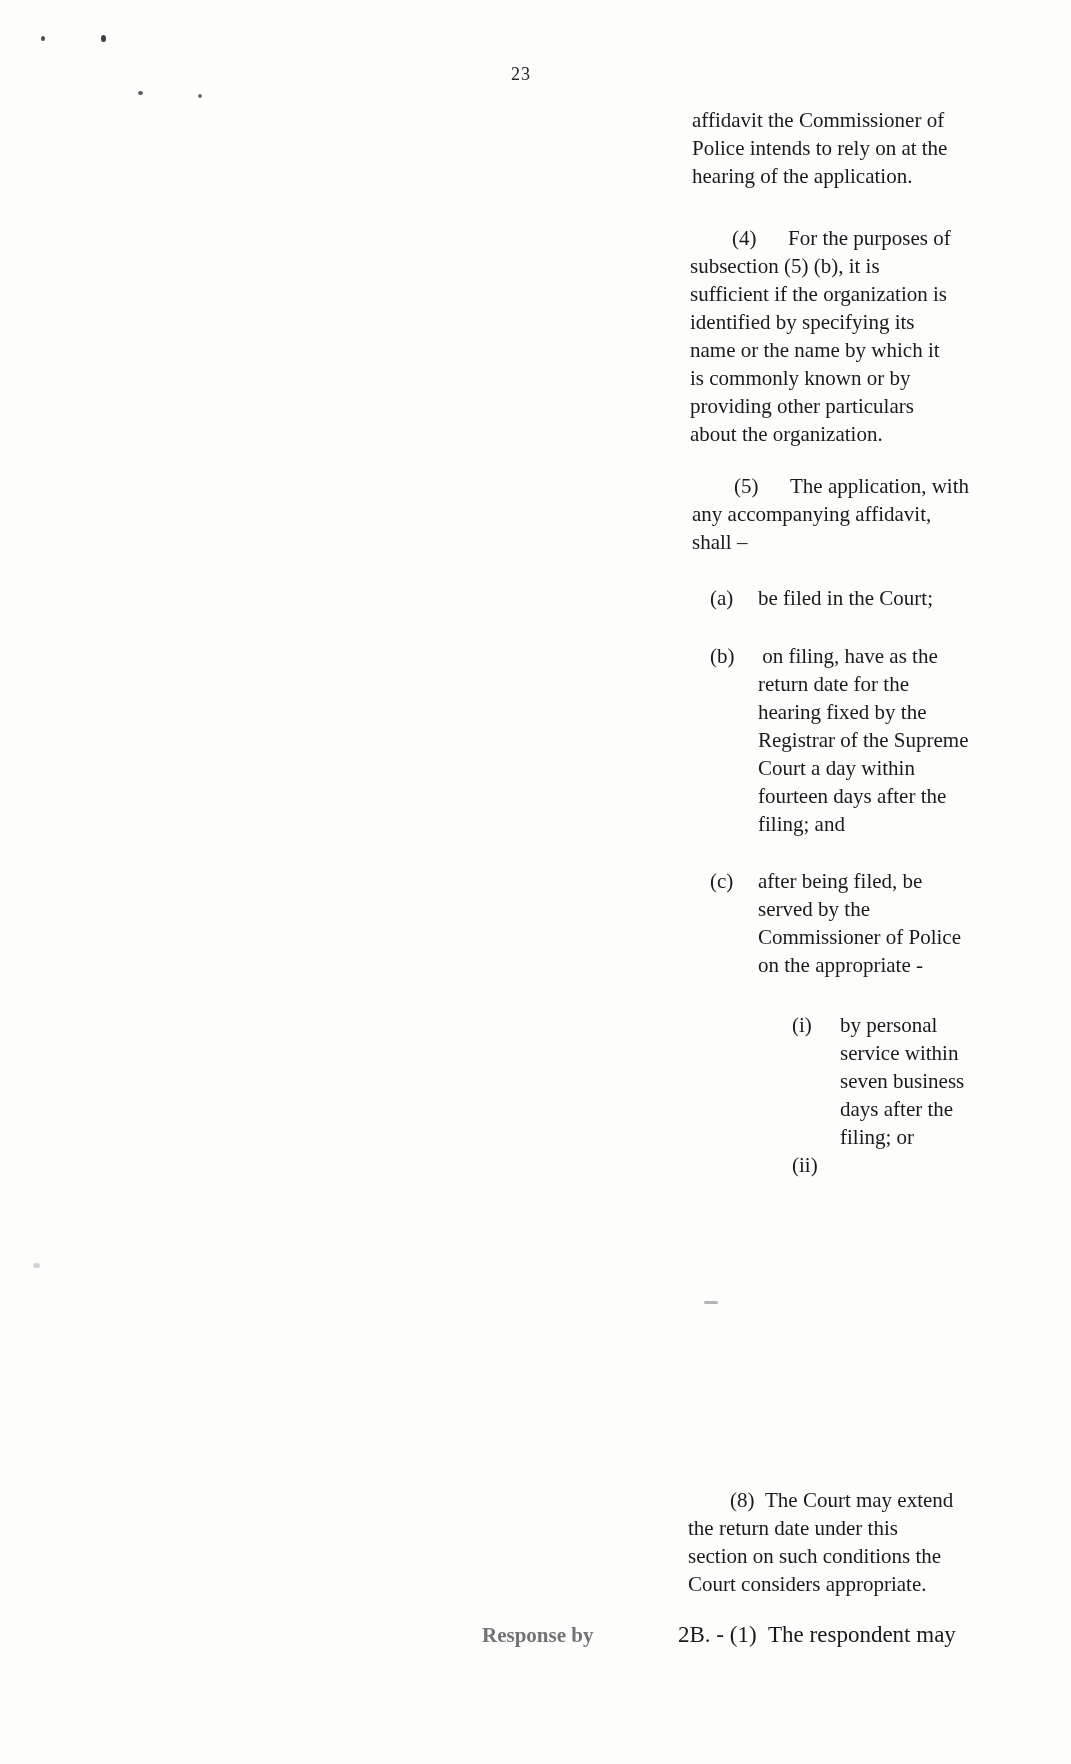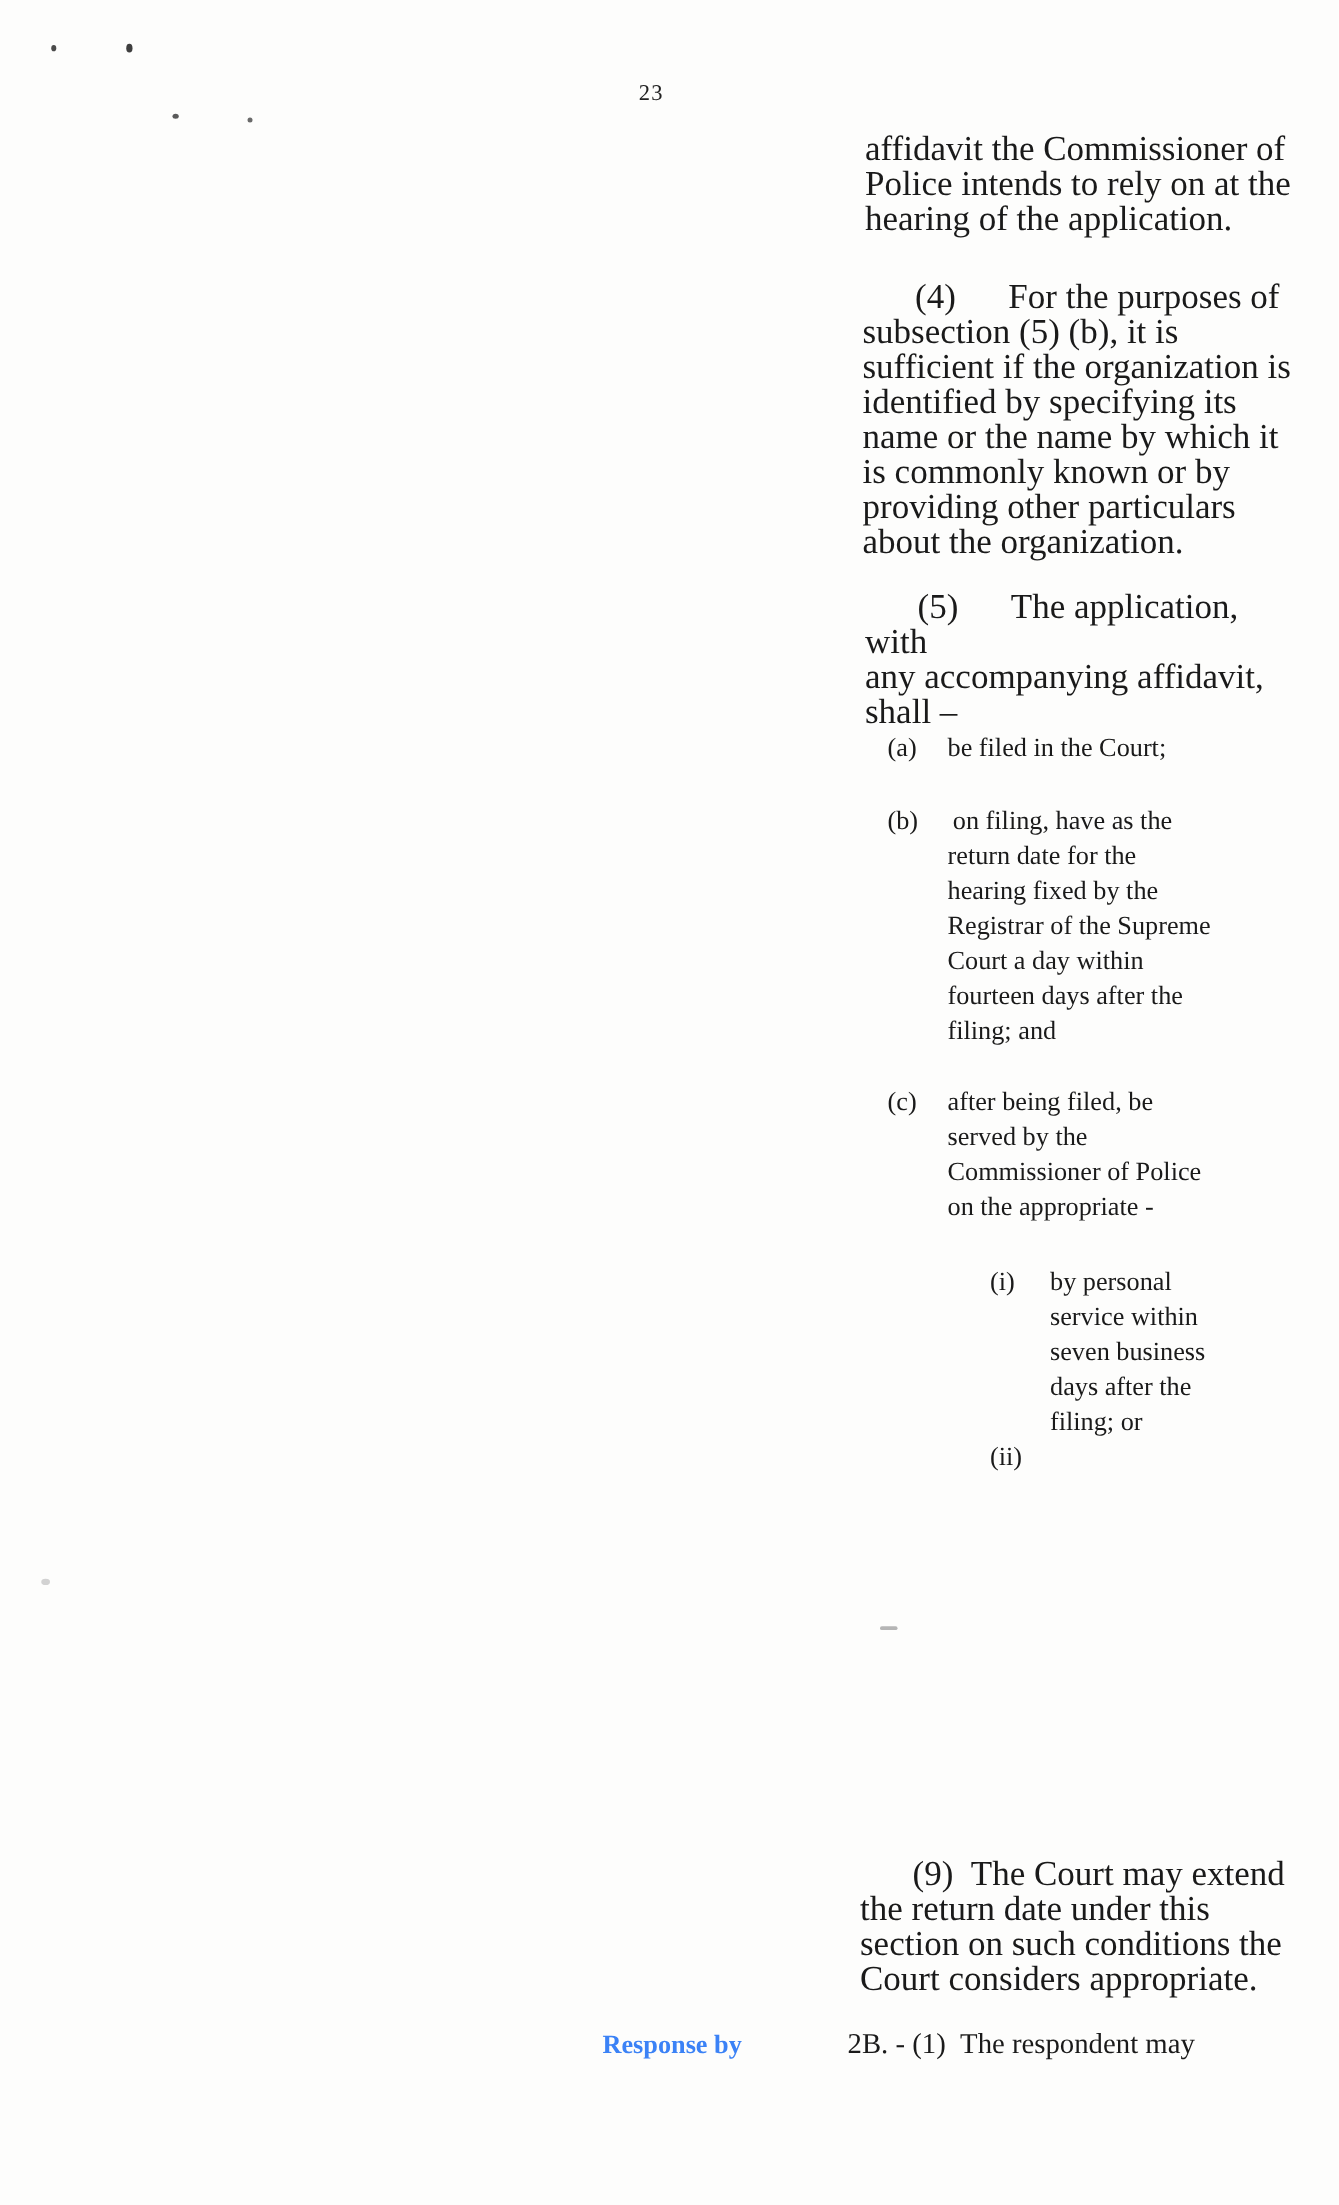--- a/index.html
+++ b/index.html
@@ -20,21 +20,21 @@
     position: absolute;
     left: 511px;
     top: 64px;
     font-size: 18px;
     line-height: 20px;
     letter-spacing: 1px;
     color: #222;
   }
   .block {
     position: absolute;
-    font-size: 28px;
+    font-size: 21px;
     line-height: 28px;
     white-space: pre-line;
     width: 345px;
   }
   .para-indent { text-indent: 42px; }
   #intro   { left: 692px; top: 106px; }
   #para4   { left: 690px; top: 224px; }
   #para5   { left: 692px; top: 472px; }
   #para6   { left: 688px; top: 1486px; }
   .item {
@@ -57,21 +57,21 @@
   #item-c  { left: 710px; top: 867px; }
   #item-i  { left: 792px; top: 1011px; width: 260px; }
   #item-ii { left: 792px; top: 1151px; width: 260px; }
   .margin-note {
     position: absolute;
     left: 482px;
     top: 1621px;
     font-size: 21px;
     line-height: 28px;
     font-weight: bold;
-    color: #3b82f6;
+    color: #737373;
   }
   .section-start {
     position: absolute;
     left: 678px;
     top: 1621px;
     font-size: 23px;
     line-height: 28px;
     white-space: pre;
   }
   
@@ -145,21 +145,21 @@
 service within
 seven business
 days after the
 filing; or</div>
   </div>
 
   <div class="item" id="item-ii">
     <span class="marker">(ii)</span>
   </div>
 
-  <div class="block para-indent" id="para6">(9) The Court may extend
+  <div class="block para-indent" id="para6">(8) The Court may extend
 the return date under this
 section on such conditions the
 Court considers appropriate.</div>
 
   <div class="margin-note">Response by</div>
 
   <div class="section-start">2B. - (1) The respondent may</div>
 
   <div class="speck s1"></div>
   <div class="speck s2"></div>

